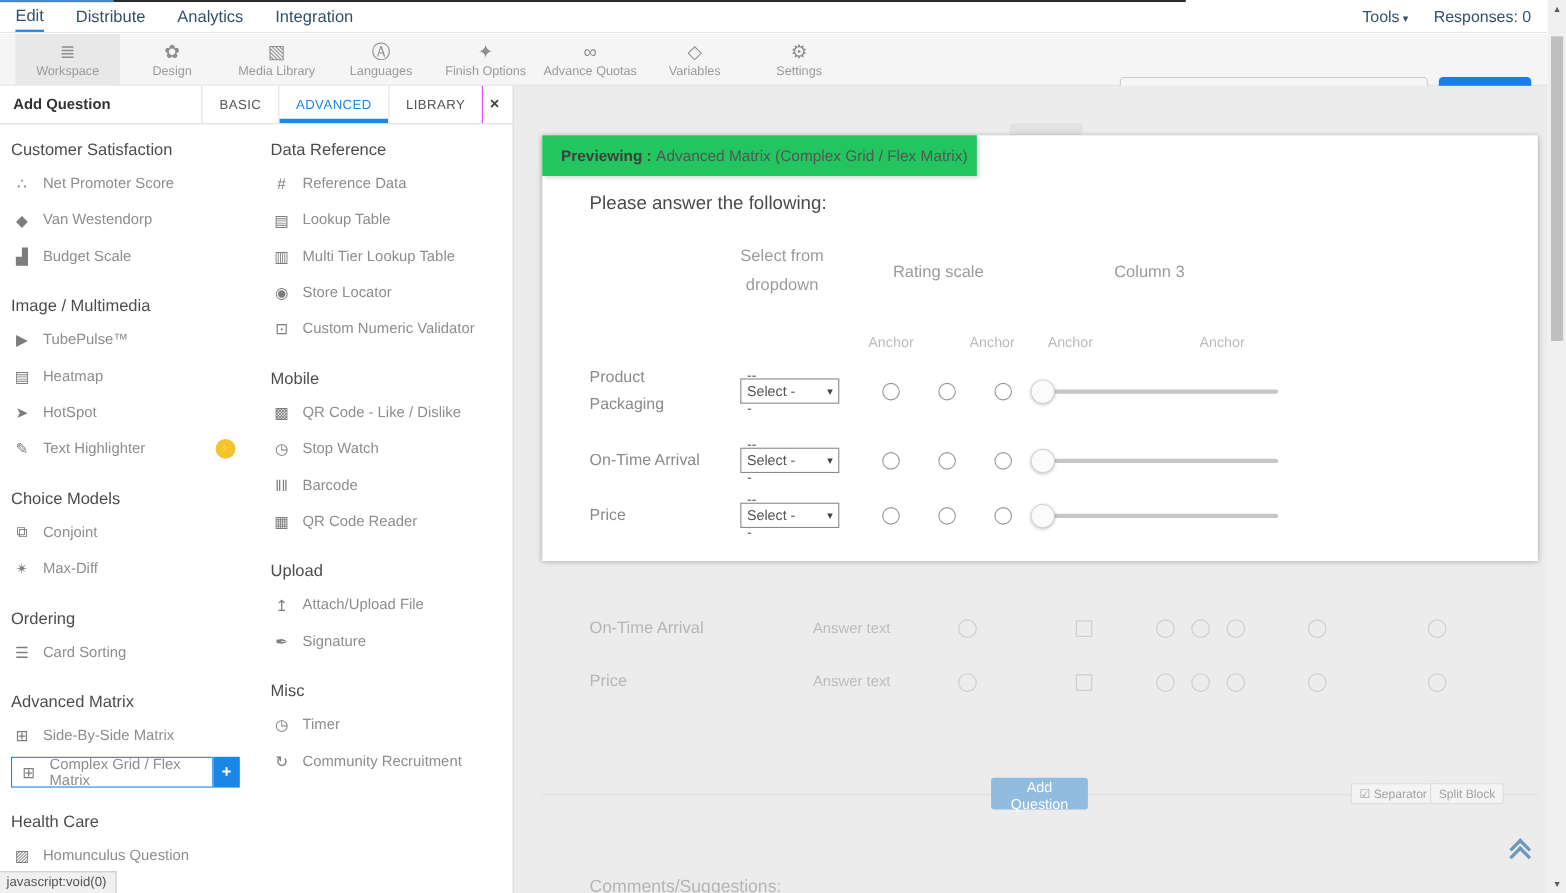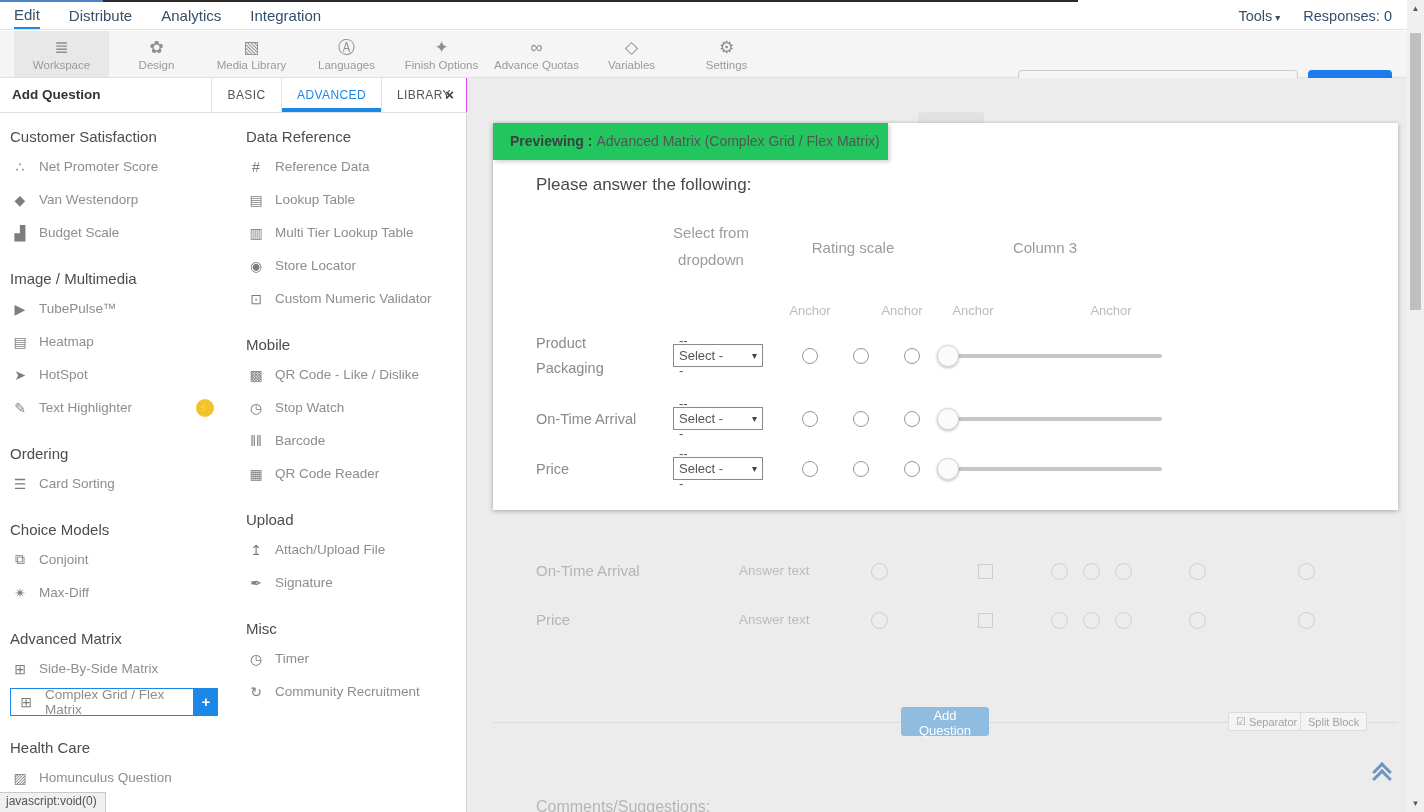--- a/index.html
+++ b/index.html
@@ -33,21 +33,21 @@
     padding:0 4px 0 9px;outline:none;font-family:inherit;}
   .pencil{width:26px;text-align:center;color:#555;font-size:14px;cursor:pointer;}
   .preview-btn{position:absolute;left:1308px;top:39px;width:84px;height:30px;background:#1a7ced;border:none;
     border-radius:4px;color:#fff;font-size:13.5px;display:flex;align-items:center;justify-content:center;gap:6px;
     cursor:pointer;font-family:inherit;}
   
   .panel{position:absolute;left:0;top:78px;width:467px;height:734px;background:#fff;
     border-right:1px solid #d4d4d4;box-sizing:border-box;z-index:4;}
   .panel-header{position:relative;height:34px;border-bottom:1px solid #ddd;}
   .panel-title{position:absolute;left:12px;top:0;line-height:34px;font-weight:bold;font-size:13.5px;color:#333;}
-  #panel-tabs{position:absolute;left:183px;top:0;height:34px;display:flex;margin-left:28px;}
+  #panel-tabs{position:absolute;left:183px;top:0;height:34px;display:flex;}
   .tab{height:34px;display:flex;align-items:center;justify-content:center;font-size:12px;color:#555;
     border-left:1px solid #e2e2e2;cursor:pointer;letter-spacing:.4px;box-sizing:border-box;}
   .tab:last-child{border-right:1px solid #d946ef;}
   .tab.active{color:#1b87e6;box-shadow:inset 0 -4px 0 #1b87e6;}
   .panel-close{position:absolute;right:12px;top:0;line-height:34px;font-size:15px;color:#444;font-weight:bold;cursor:pointer;}
   .panel-body{position:absolute;top:34px;left:0;right:0;bottom:0;overflow:hidden;}
   .panel-col{position:absolute;top:0;bottom:0;}
   #panel-col-0{left:10px;width:228px;}
   #panel-col-1{left:246px;width:215px;}
   .sec{margin-top:21px;}
@@ -237,40 +237,40 @@
             </div>
             <div class="item-row">
               <div class="item">
                 <span class="icon">✎</span>
                 <span class="label">Text Highlighter</span>
                 <span class="badge">⚡</span>
               </div>
             </div>
           </div>
           <div class="sec">
+            <div class="sec-heading">Choice Models</div>
+            <div class="item-row">
+              <div class="item">
+                <span class="icon">⧉</span>
+                <span class="label">Conjoint</span>
+              </div>
+            </div>
+            <div class="item-row">
+              <div class="item">
+                <span class="icon">✴</span>
+                <span class="label">Max-Diff</span>
+              </div>
+            </div>
+          </div>
+          <div class="sec">
             <div class="sec-heading">Ordering</div>
             <div class="item-row">
               <div class="item">
                 <span class="icon">☰</span>
                 <span class="label">Card Sorting</span>
-              </div>
-            </div>
-          </div>
-          <div class="sec">
-            <div class="sec-heading">Choice Models</div>
-            <div class="item-row">
-              <div class="item">
-                <span class="icon">⧉</span>
-                <span class="label">Conjoint</span>
-              </div>
-            </div>
-            <div class="item-row">
-              <div class="item">
-                <span class="icon">✴</span>
-                <span class="label">Max-Diff</span>
               </div>
             </div>
           </div>
           <div class="sec">
             <div class="sec-heading">Advanced Matrix</div>
             <div class="item-row">
               <div class="item">
                 <span class="icon">⊞</span>
                 <span class="label">Side-By-Side Matrix</span>
               </div>

